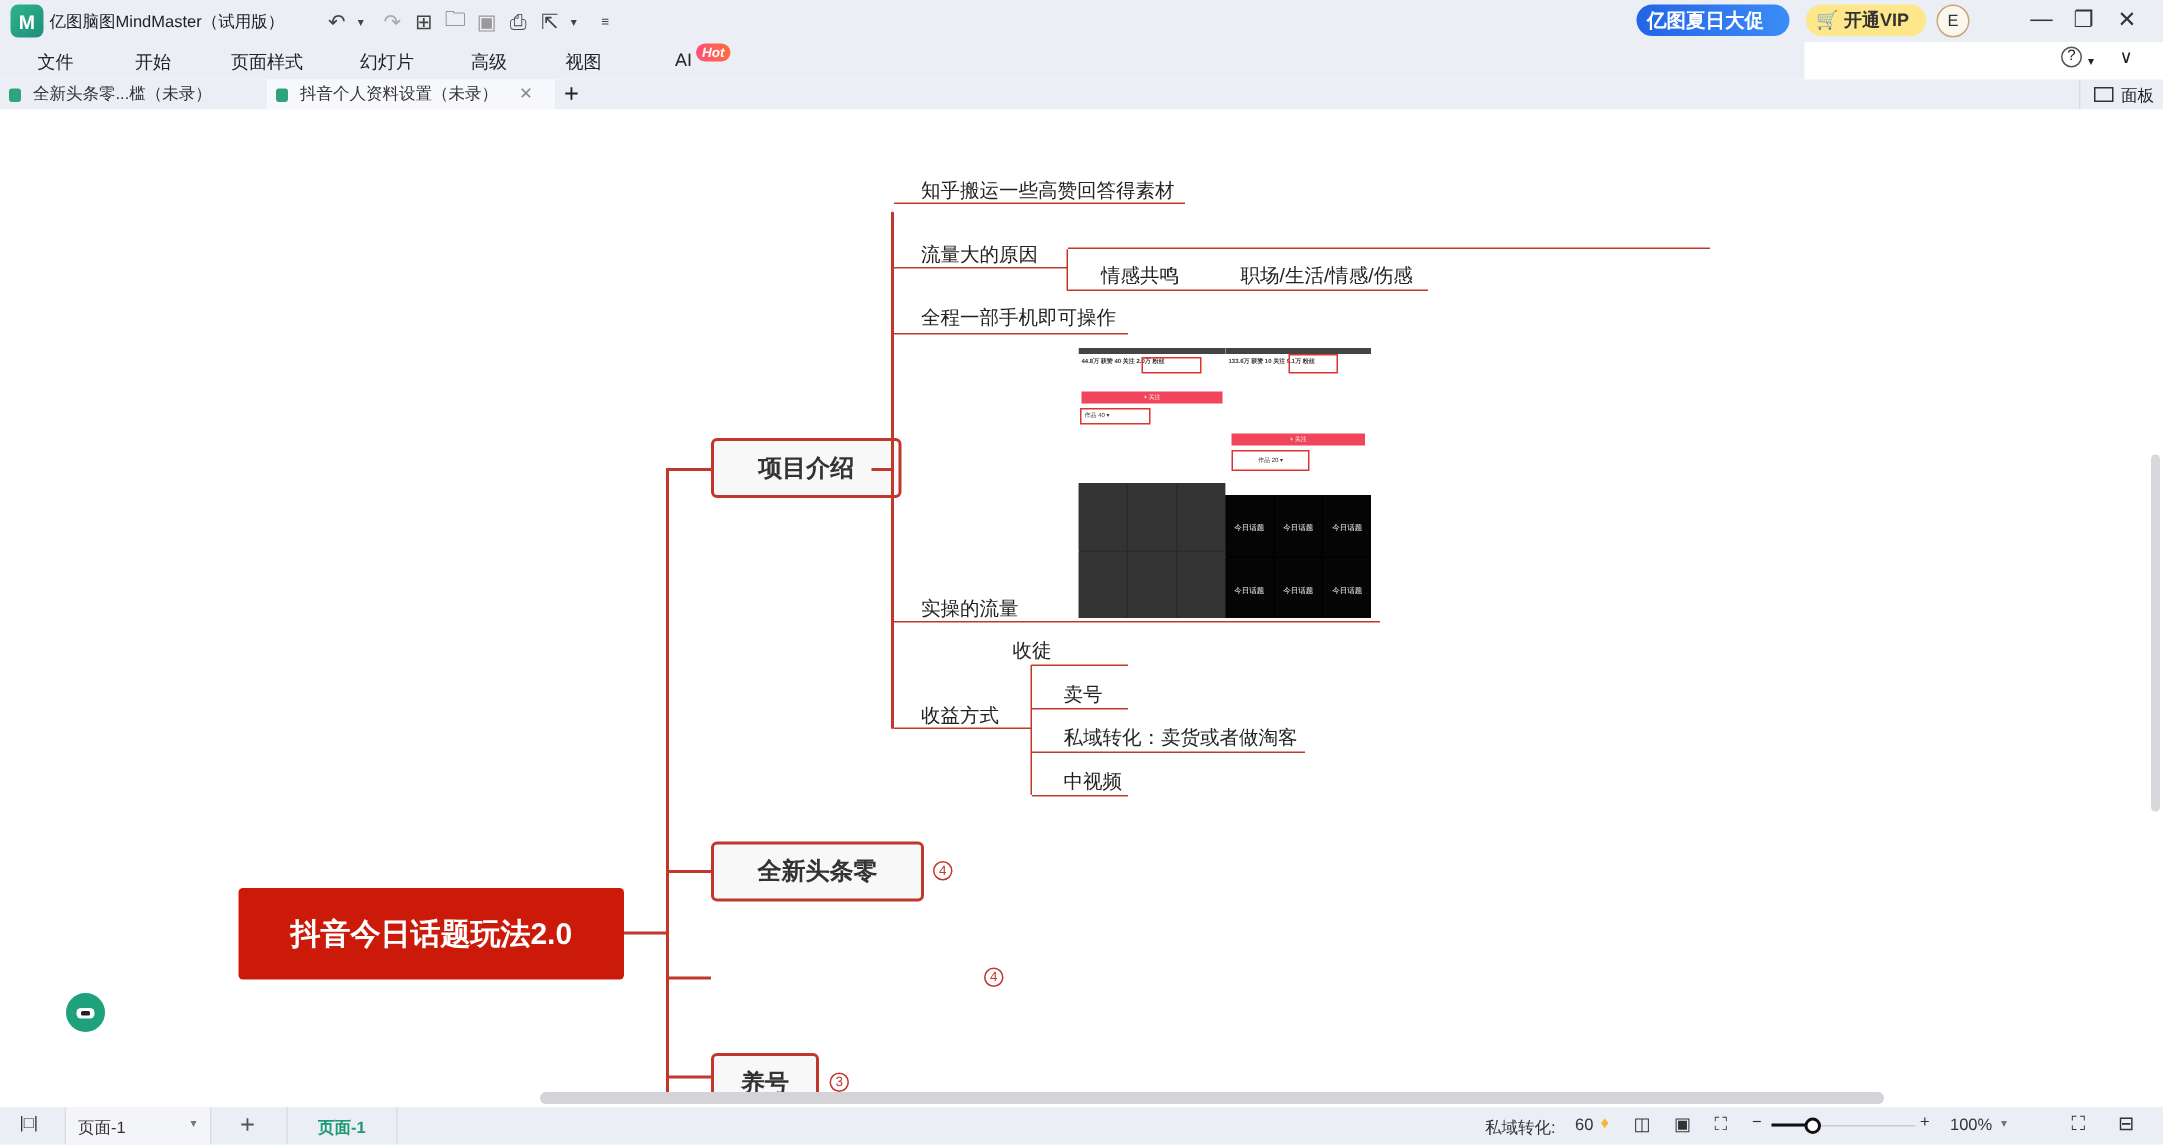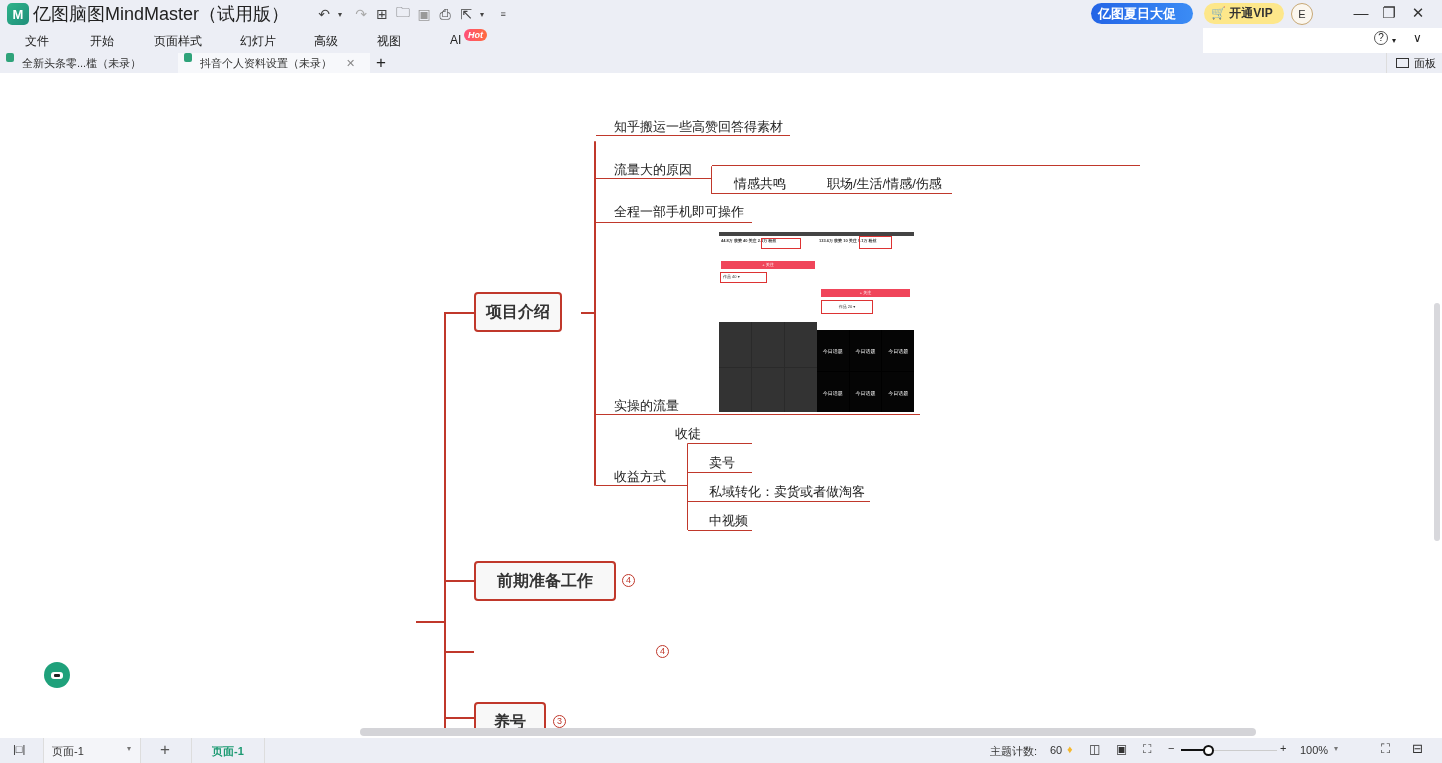--- a/index.html
+++ b/index.html
@@ -1,31 +1,31 @@
 <!DOCTYPE html>
 <html><head>
 <meta charset="utf-8">
 <style>
 *{box-sizing:border-box;margin:0;padding:0}
 html,body{width:1442px;height:763px;overflow:hidden;font-family:"Liberation Sans","DejaVu Sans",sans-serif;background:#fff;color:#222}
 .titlebar{position:absolute;left:0;top:0;width:1442px;height:28px;background:#eceef5;display:flex;align-items:center}
 .logo{width:22px;height:22px;margin-left:7px;border-radius:5px;background:linear-gradient(135deg,#2fb38a,#1e8f7a);display:flex;align-items:center;justify-content:center;color:#fff;font-weight:bold;font-size:13px}
-.apptitle{margin-left:4px;font-size:18px;color:#222}
+.apptitle{margin-left:4px;font-size:11px;color:#222}
 .qa{display:flex;align-items:center;margin-left:28px;gap:7px;font-size:14px;color:#444}
 .qa span{display:inline-block;min-width:14px;text-align:center}
 .qa .dd{font-size:8px;margin-left:-5px}
 .promo{position:absolute;left:1091px;top:3px;width:102px;height:21px;border-radius:11px;background:linear-gradient(90deg,#2364e6,#3b8cf5);color:#fff;font-size:13px;font-weight:bold;padding-left:7px;line-height:21px}
 .vip{position:absolute;left:1204px;top:3px;width:80px;height:21px;border-radius:11px;background:#fde78a;color:#333;font-size:12px;font-weight:bold;line-height:21px;padding-left:7px}
 .avatar{position:absolute;left:1291px;top:3px;width:22px;height:22px;border-radius:50%;border:1px solid #c7a875;background:#fbf7ef;font-size:11px;text-align:center;line-height:20px;color:#333}
 .winbtn{position:absolute;top:4px;font-size:15px;color:#333;width:20px;text-align:center}
 .menubar{position:absolute;left:0;top:28px;width:1203px;height:25px;background:#eceef5;font-size:12px}
 .menubar .mi{position:absolute;top:5px;color:#222}
 .hot{position:absolute;left:464px;top:1px;background:linear-gradient(90deg,#ff4f7a,#ff6b3d);color:#fff;font-size:9px;font-style:italic;font-weight:bold;border-radius:6px;padding:0 4px;height:12px;line-height:12px}
 .tabbar{position:absolute;left:0;top:53px;width:1442px;height:20px;background:#eceef5;font-size:11px}
-.tab{position:absolute;top:0;height:20px;line-height:20px;color:#333;display:flex;}
+.tab{position:absolute;top:0;height:20px;line-height:20px;color:#333;display:flex;align-items:center}
 .tab.active{background:#f7f8fb}
 .tabicon{width:8px;height:9px;background:#2fa37a;border-radius:2px;margin:0 8px 0 6px}
 .canvas{position:absolute;left:0;top:73px;width:1442px;height:655px;background:#fff;overflow:hidden}
 .statusbar{position:absolute;left:0;top:738px;width:1442px;height:25px;background:#eceef5;font-size:11px;color:#333}
 .hscroll{position:absolute;left:360px;top:728px;width:896px;height:8px;border-radius:4px;background:#d4d4d8}
 .vscroll{position:absolute;left:1434px;top:303px;width:6px;height:238px;border-radius:3px;background:#d8d8dc}
 .node{position:absolute;font-size:13px;color:#222;white-space:nowrap}
 .main{position:absolute;border:2px solid #c0382b;border-radius:4px;background:#f8f8f8;font-weight:bold;font-size:16px;color:#333;display:flex;align-items:center;justify-content:center}
 .root{position:absolute;left:159px;top:519px;width:257px;height:61px;background:#cc1a0a;border-radius:3px;color:#fff;font-size:20px;font-weight:bold;display:flex;align-items:center;justify-content:center}
 .badge{position:absolute;width:13px;height:13px;border:1px solid #c0382b;border-radius:50%;font-size:9px;color:#c0382b;text-align:center;line-height:11px;background:#fff}
@@ -95,23 +95,24 @@
 
 <div class="canvas">
 
   <div class="line" style="left:416px;top:548px;width:29px;height:2px"></div>
   <div class="line" style="left:444px;top:240px;width:2px;height:420px;border-radius:2px"></div>
   <div class="line" style="left:444px;top:239px;width:30px;height:2px"></div>
   <div class="line" style="left:444px;top:507px;width:30px;height:2px"></div>
   <div class="line" style="left:444px;top:578px;width:30px;height:2px"></div>
   <div class="line" style="left:444px;top:644px;width:30px;height:2px"></div>
 
-
-  <div class="main" style="left:474px;top:219px;width:88px;height:40px">项目介绍</div>
-  <div class="main" style="left:474px;top:488px;width:142px;height:40px">前期准备工作</div>
+  <div class="root">抖音今日话题玩法2.0</div>
+
+  <div class="main" style="left:474px;top:219px;width:127px;height:40px">项目介绍</div>
+  <div class="main" style="left:474px;top:488px;width:142px;height:40px">全新头条零</div>
   <div class="badge" style="left:622px;top:501px">4</div>
   <div class="badge" style="left:656px;top:572px">4</div>
   <div class="main" style="left:474px;top:629px;width:72px;height:40px">养号</div>
   <div class="badge" style="left:553px;top:642px">3</div>
 
   <div class="line" style="left:581px;top:239px;width:14px;height:2px"></div>
   <div class="line" style="left:594px;top:68px;width:2px;height:345px;border-radius:4px"></div>
 
   <div class="node" style="left:614px;top:45px">知乎搬运一些高赞回答得素材</div>
   <div class="uline" style="left:596px;top:62px;width:194px"></div>
@@ -186,21 +187,21 @@
 <div class="statusbar">
   <span style="position:absolute;left:13px;top:5px;font-size:11px">|□|</span>
   <div style="position:absolute;left:43px;top:0;width:98px;height:25px;background:#f4f5f9;border-left:1px solid #ddd;border-right:1px solid #ddd">
     <span style="position:absolute;left:8px;top:6px">页面-1</span>
     <span style="position:absolute;left:83px;top:6px;font-size:8px;color:#777">▾</span>
   </div>
   <span style="position:absolute;left:160px;top:2px;font-size:17px;color:#555">+</span>
   <span style="position:absolute;left:191px;top:0;height:25px;border-left:1px solid #ddd"></span>
   <span style="position:absolute;left:212px;top:6px;color:#1c9a72;font-weight:bold">页面-1</span>
   <span style="position:absolute;left:264px;top:0;height:25px;border-left:1px solid #ddd"></span>
-  <span style="position:absolute;left:990px;top:6px">主题计数:</span>
+  <span style="position:absolute;left:990px;top:6px">私域转化:</span>
   <span style="position:absolute;left:1050px;top:6px">60</span>
   <span style="position:absolute;left:1067px;top:5px;color:#f5b82e;font-size:11px">♦</span>
   <span style="position:absolute;left:1089px;top:4px;font-size:12px">◫</span>
   <span style="position:absolute;left:1116px;top:4px;font-size:12px">▣</span>
   <span style="position:absolute;left:1143px;top:4px;font-size:12px">⛶</span>
   <span style="position:absolute;left:1168px;top:4px">−</span>
   <div style="position:absolute;left:1181px;top:12px;width:96px;height:1px;background:#ccc">
     <div style="position:absolute;left:0;top:-1px;width:26px;height:2px;background:#111"></div>
     <div style="position:absolute;left:22px;top:-5px;width:11px;height:11px;border:2px solid #111;border-radius:50%;background:#fff"></div>
   </div>

